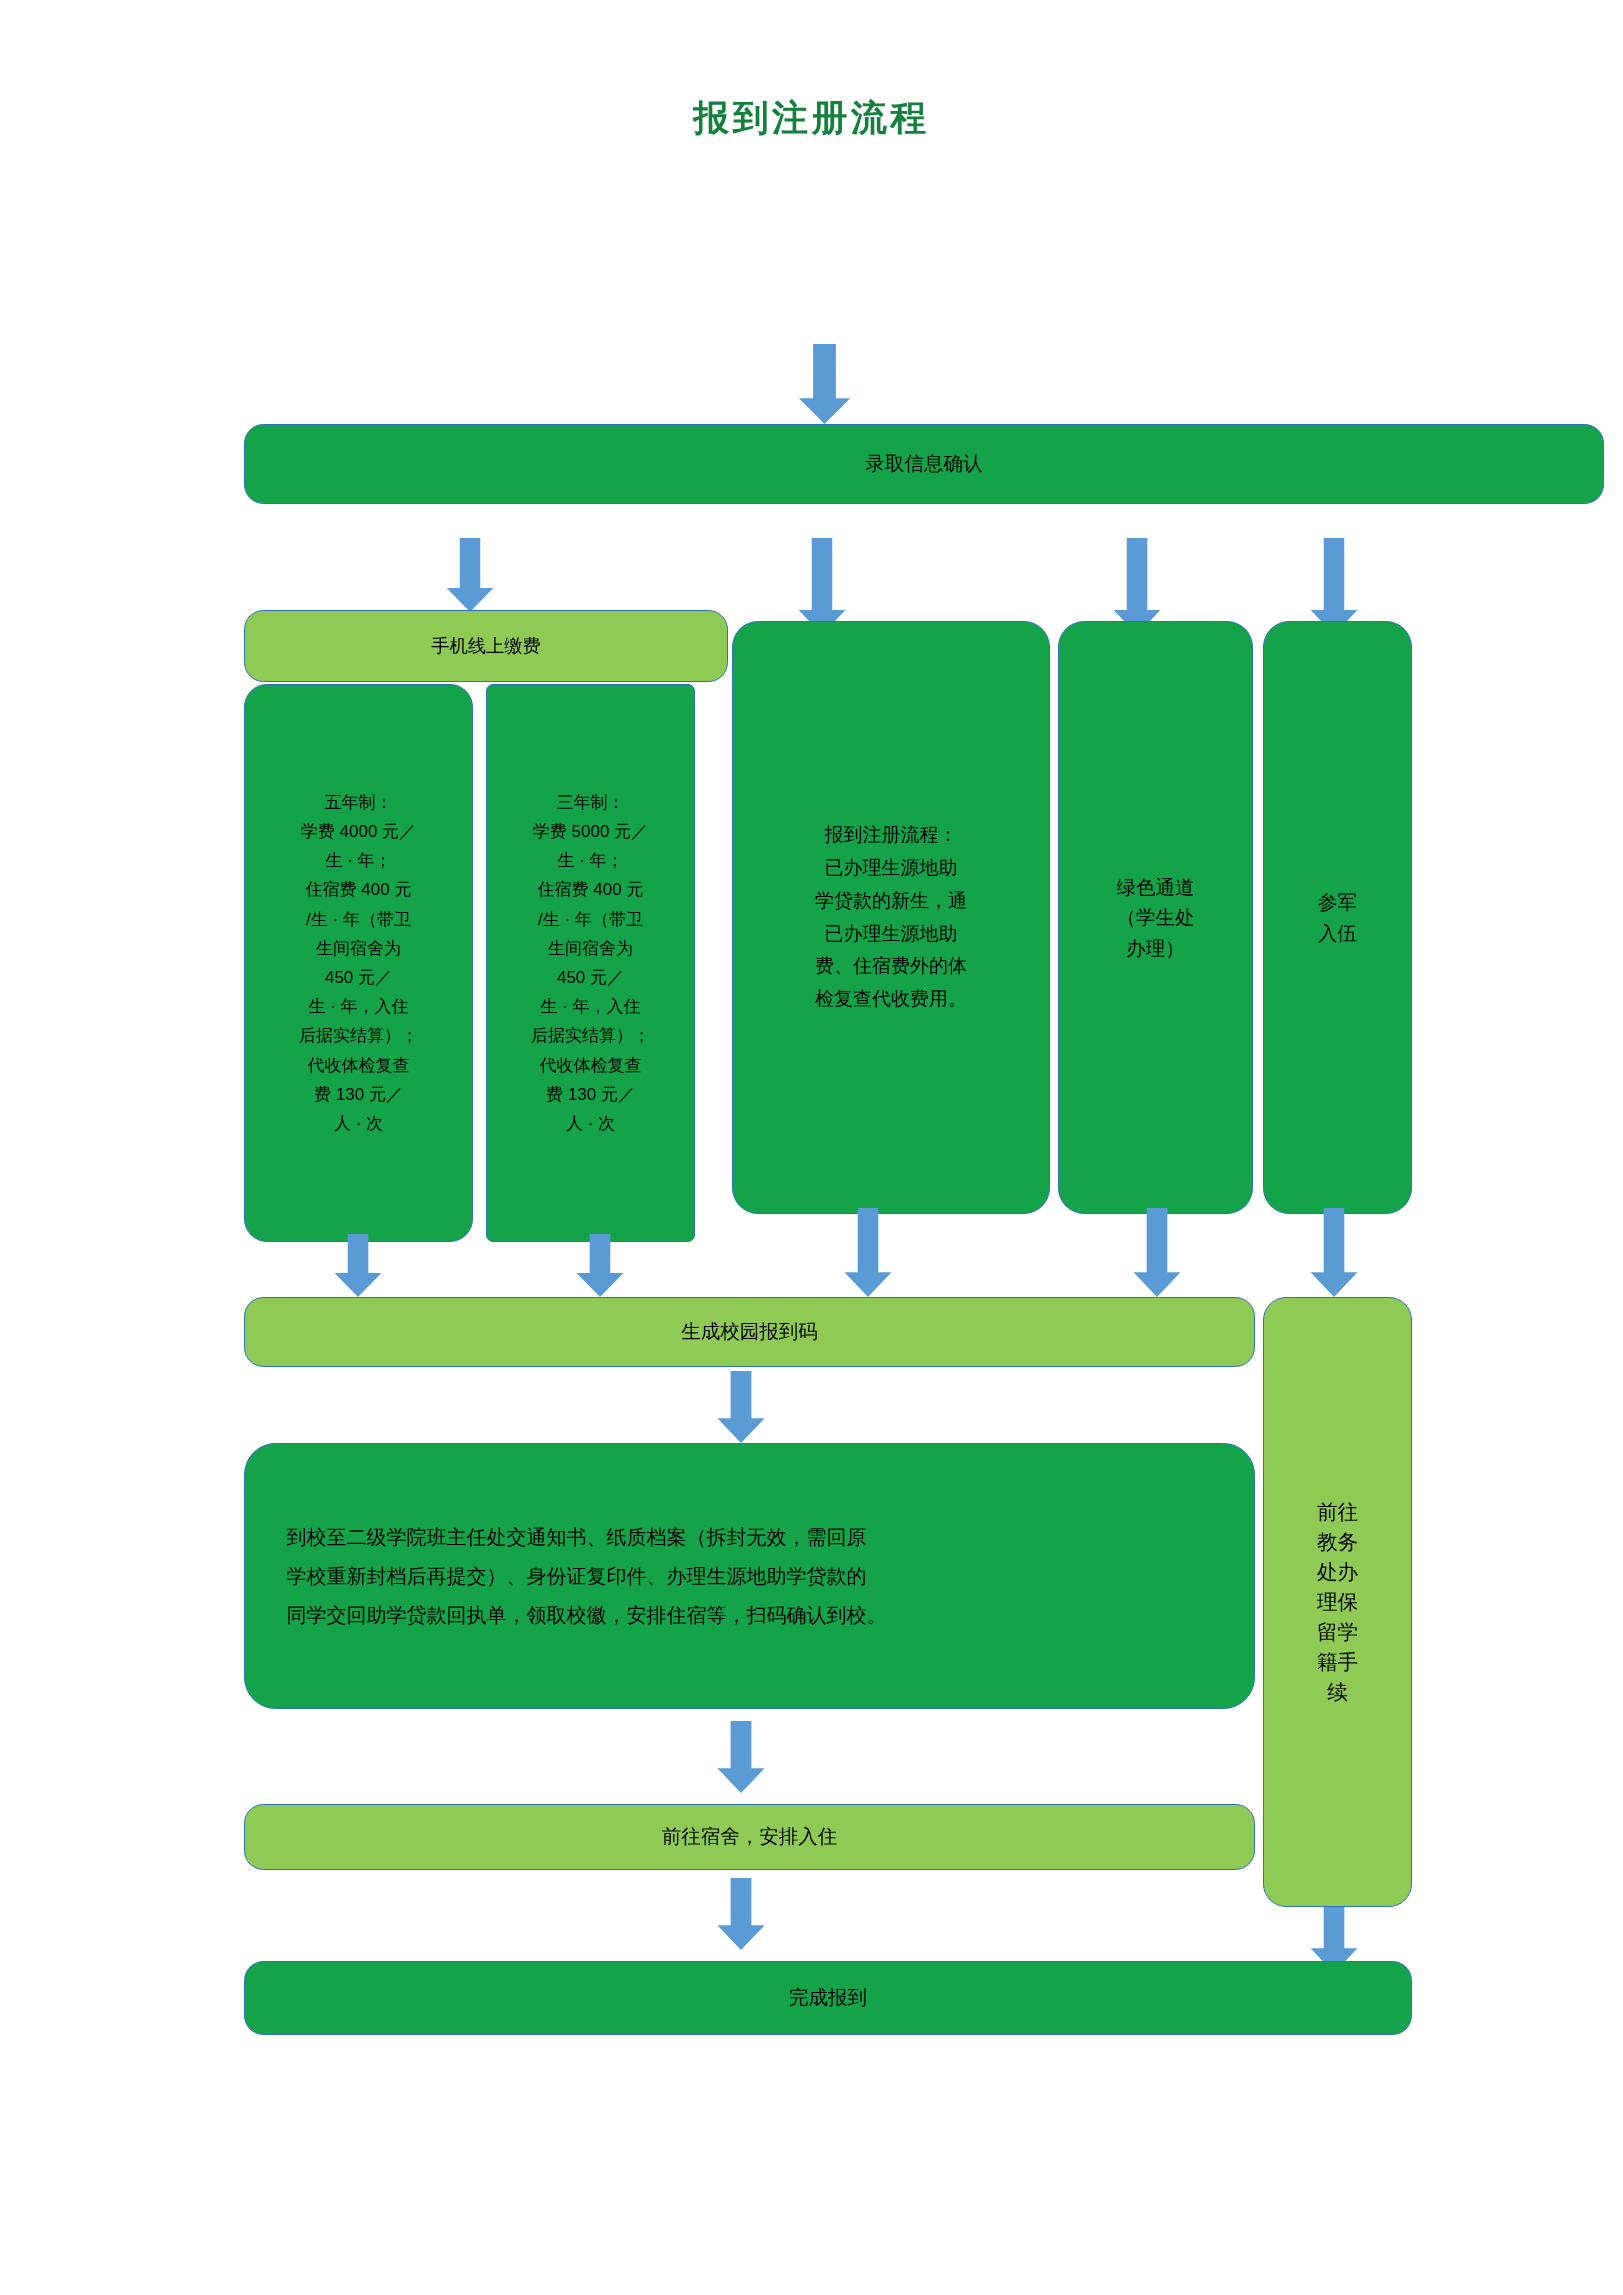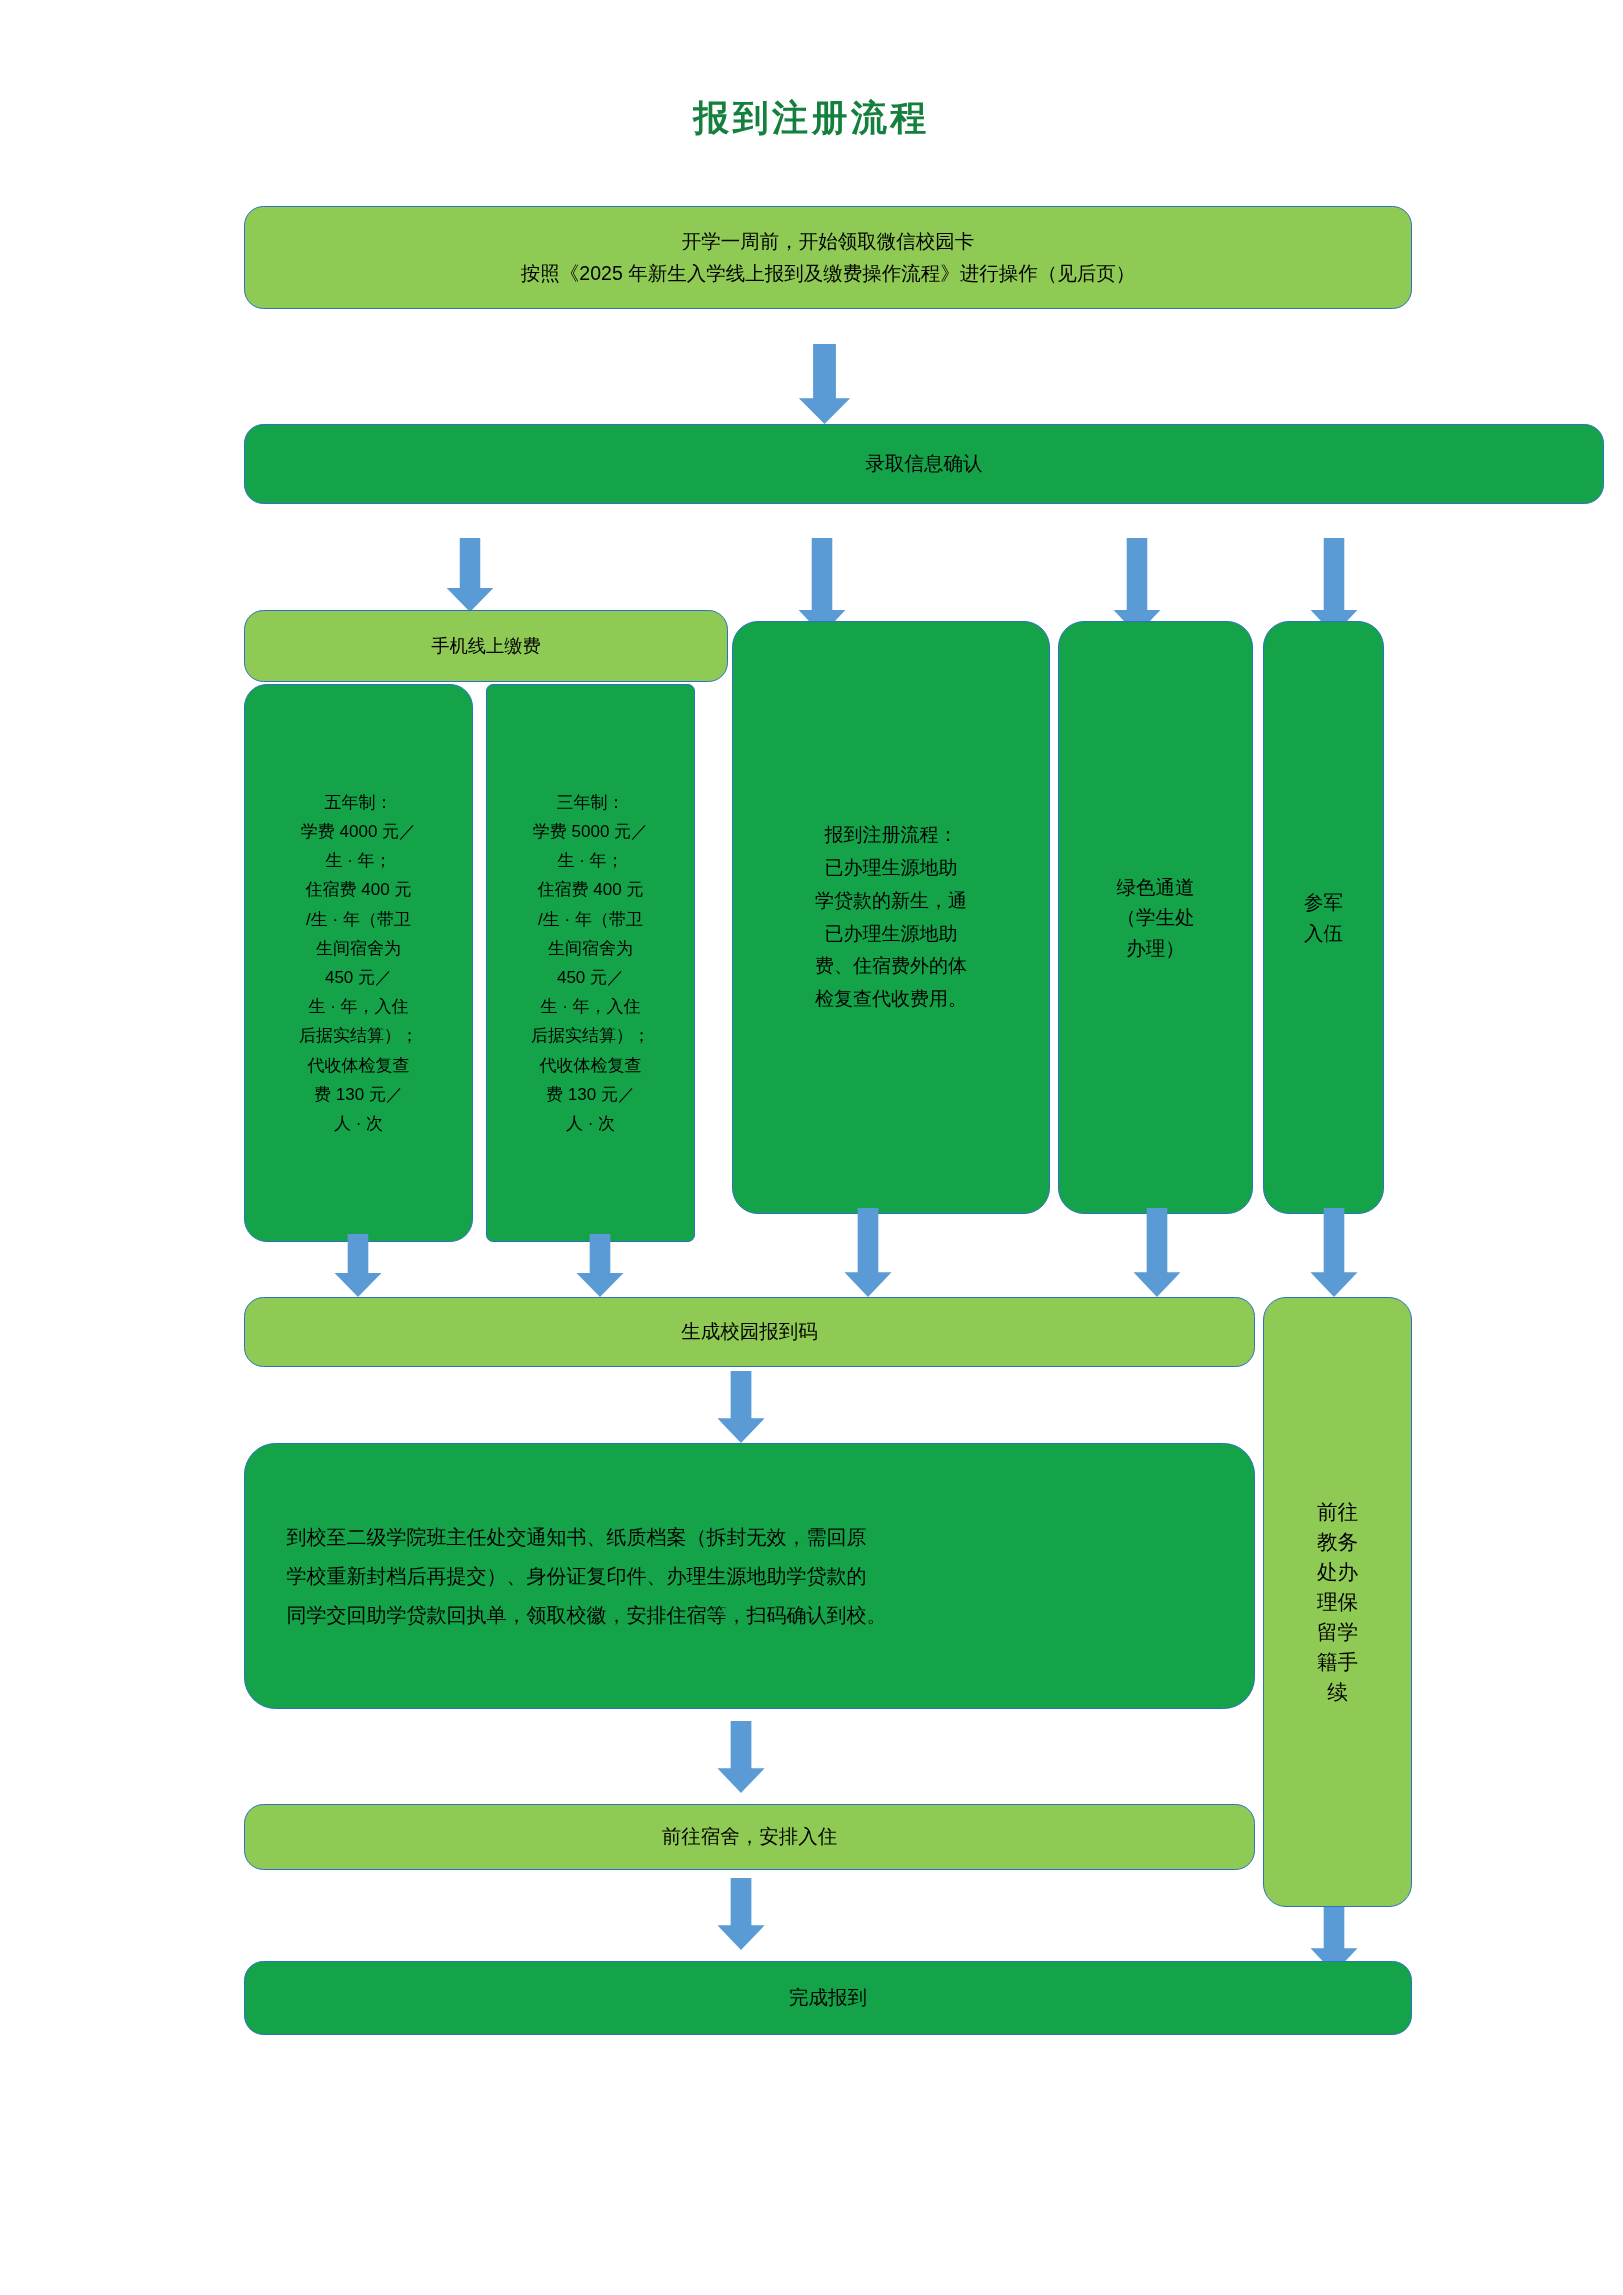--- a/index.html
+++ b/index.html
@@ -68,26 +68,20 @@
   .t-col   { font-size: 17px; line-height: 1.72; }
   .t-vert  { font-size: 19.5px; line-height: 1.55; }
 </style>
 </head>
 <body>
 
 <div class="page">
 
   <div class="title">报到注册流程</div>
 
-  <div class="box light" style="left:244px; top:206px; width:1168px; height:103px;">
-    <div class="inner t-large">
-      <div>开学一周前，开始领取微信校园卡</div>
-      <div>按照《2025 年新生入学线上报到及缴费操作流程》进行操作（见后页）</div>
-    </div>
-  </div>
 
   <div class="arrow" style="left:796px; top:344px;">
     <svg width="57" height="80" viewBox="0 0 100 140">
       <polygon points="30,0 70,0 70,95 95,95 50,140 5,95 30,95" fill="#5b9bd5"></polygon>
     </svg>
   </div>
 
   <div class="box dark" style="left:244px; top:424px; width:1360px; height:80px;">
     <div class="inner t-large">录取信息确认</div>
   </div>
@@ -163,21 +157,21 @@
   </div>
 
   <div class="box dark" style="left:1058px; top:621px; width:195px; height:593px; border-radius:26px;">
     <div class="inner t-vert">
       <div>绿色通道</div>
       <div>（学生处</div>
       <div>办理）</div>
     </div>
   </div>
 
-  <div class="box dark" style="left:1263px; top:621px; width:121px; height:593px; border-radius:26px;">
+  <div class="box dark" style="left:1263px; top:621px; width:149px; height:593px; border-radius:26px;">
     <div class="inner t-vert">
       <div>参军</div>
       <div>入伍</div>
     </div>
   </div>
 
   <div class="arrow" style="left:332px; top:1234px;">
     <svg width="52" height="63" viewBox="0 0 90 110">
       <polygon points="27,0 63,0 63,68 86,68 45,110 4,68 27,68" fill="#5b9bd5"></polygon>
     </svg>

